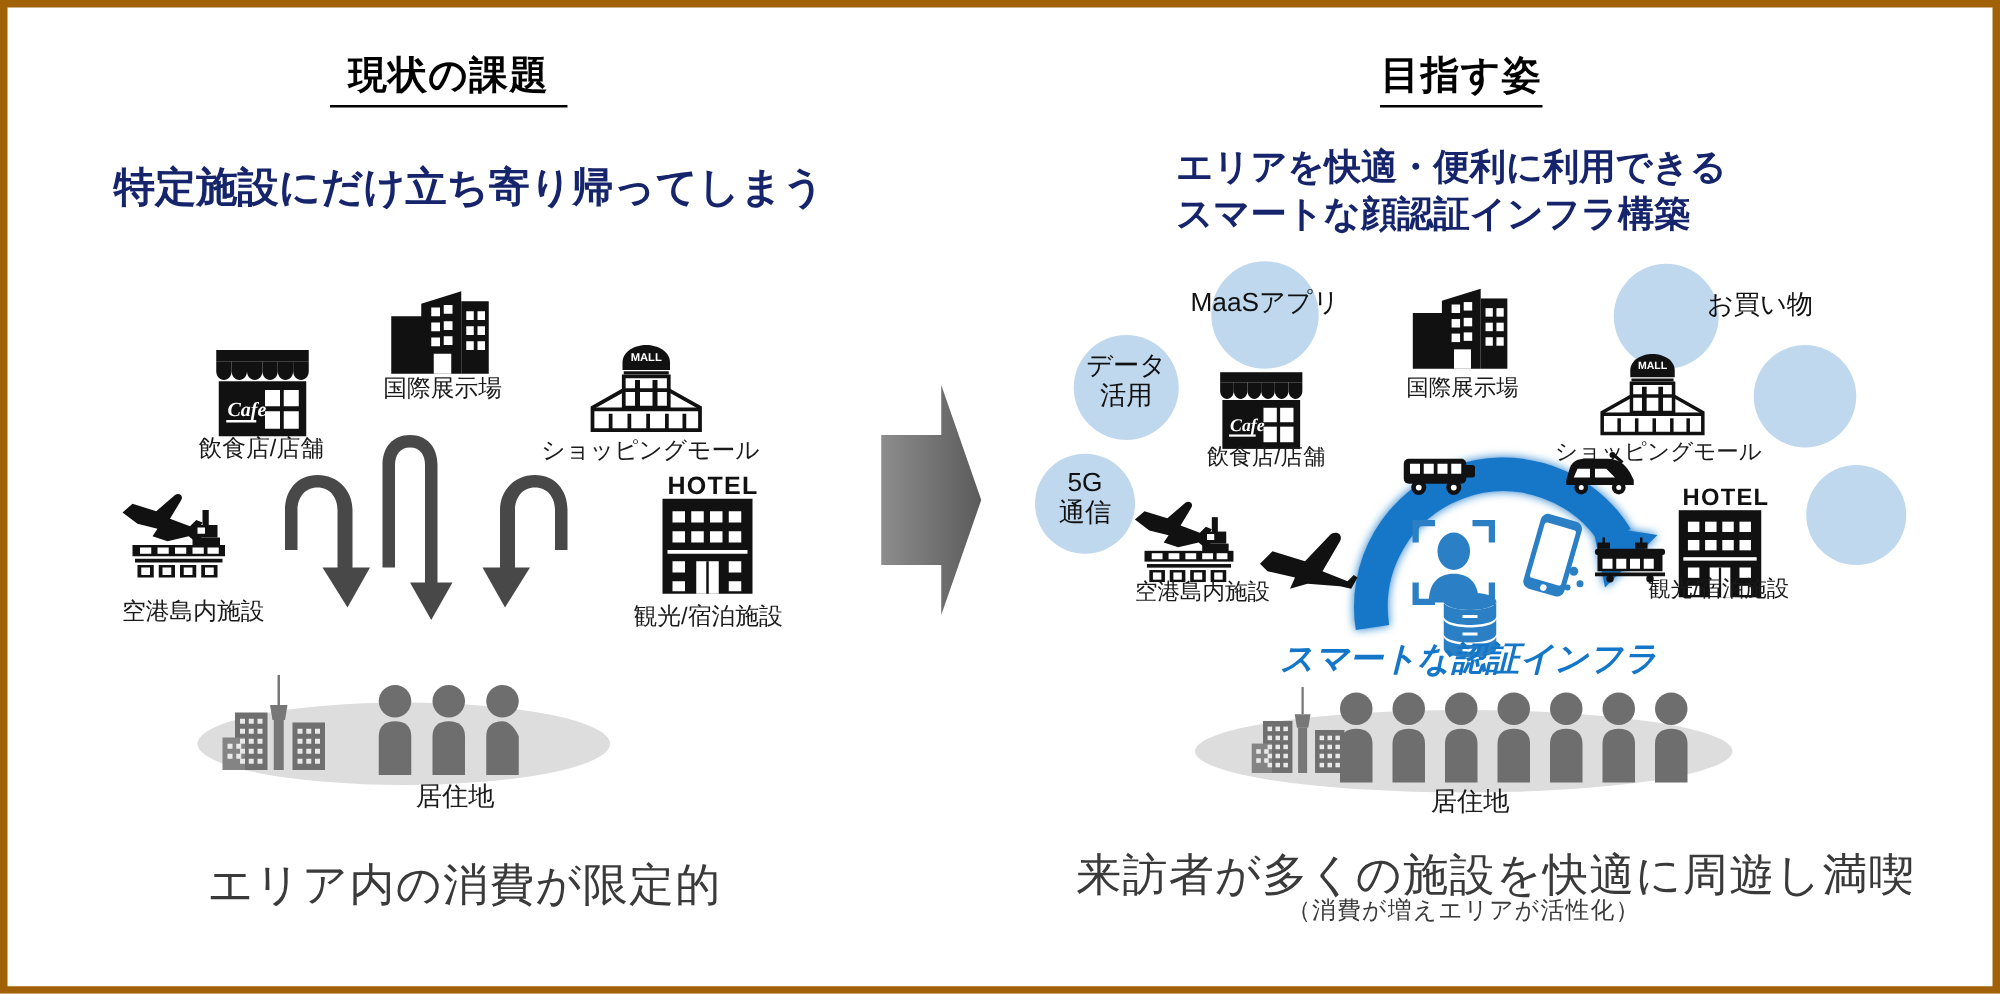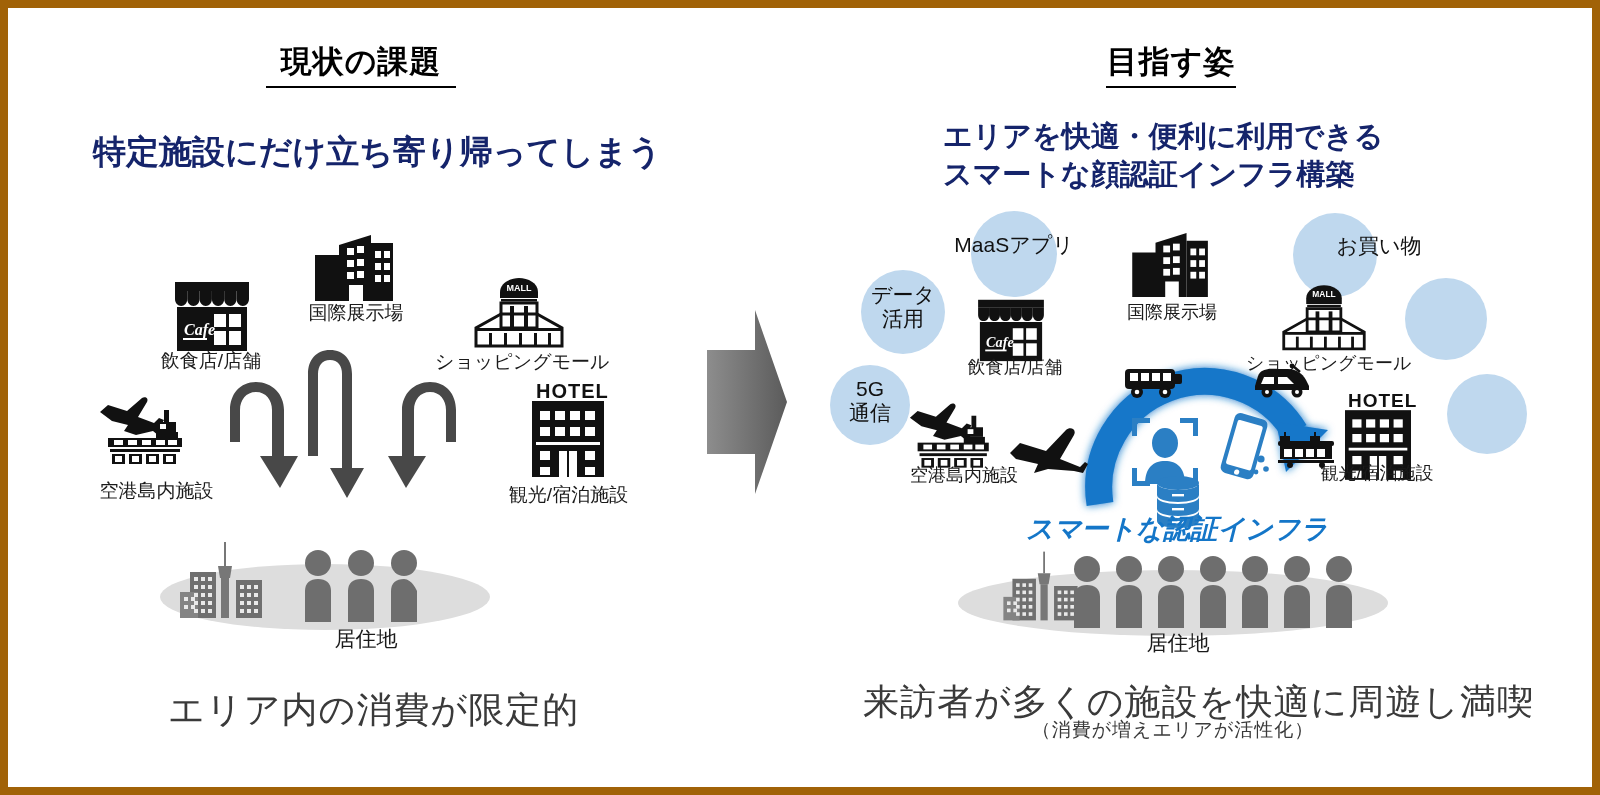--- a/index.html
+++ b/index.html
@@ -4,21 +4,21 @@
 <style>
   * { box-sizing: border-box; margin:0; padding:0; }
   html,body { background:#ffffff; }
   body {
     width:1600px; height:795px;
     font-family:"Liberation Sans","DejaVu Sans",sans-serif;
     position:relative; overflow:hidden;
   }
   #frame {
     position:absolute; left:0; top:0; width:1600px; height:795px;
-    border:8px solid #a16207; background:#ffffff; overflow:hidden;
+    border:6px solid #a16207; background:#ffffff; overflow:hidden;
   }
   .abs { position:absolute; }
 
   
   .panel-title {
     font-size:31px; font-weight:700; color:#000000;
     text-align:center; white-space:nowrap;
     letter-spacing:1px;
     border-bottom:2px solid #000; padding-bottom:3px;
   }
@@ -305,21 +305,21 @@
     <span>活用</span>
   </div>
 
   <div class="abs badge" style="left:822px; top:357px; width:80px; height:80px;"></div>
   <div class="abs badge-text" style="left:820px; top:369px; width:84px;">
     <span>5G</span><br>
     <span>通信</span>
   </div>
 
   <div class="abs badge" style="left:1285px; top:205px; width:84px; height:84px;"></div>
-  <div class="abs badge-text" style="left:1312px; top:226px; width:118px;">
+  <div class="abs badge-text" style="left:1343px; top:226px; width:118px;">
     <span>お買い物</span>
   </div>
 
   <div class="abs badge" style="left:1397px; top:270px; width:82px; height:82px;"></div>
 
   <div class="abs badge" style="left:1439px; top:366px; width:80px; height:80px;"></div>
 
   <div class="abs" style="left:968px; top:290px;">
     <svg width="70" height="64" viewBox="0 0 78 72">
       <rect x="2" y="2" width="74" height="9" fill="#111"></rect>

